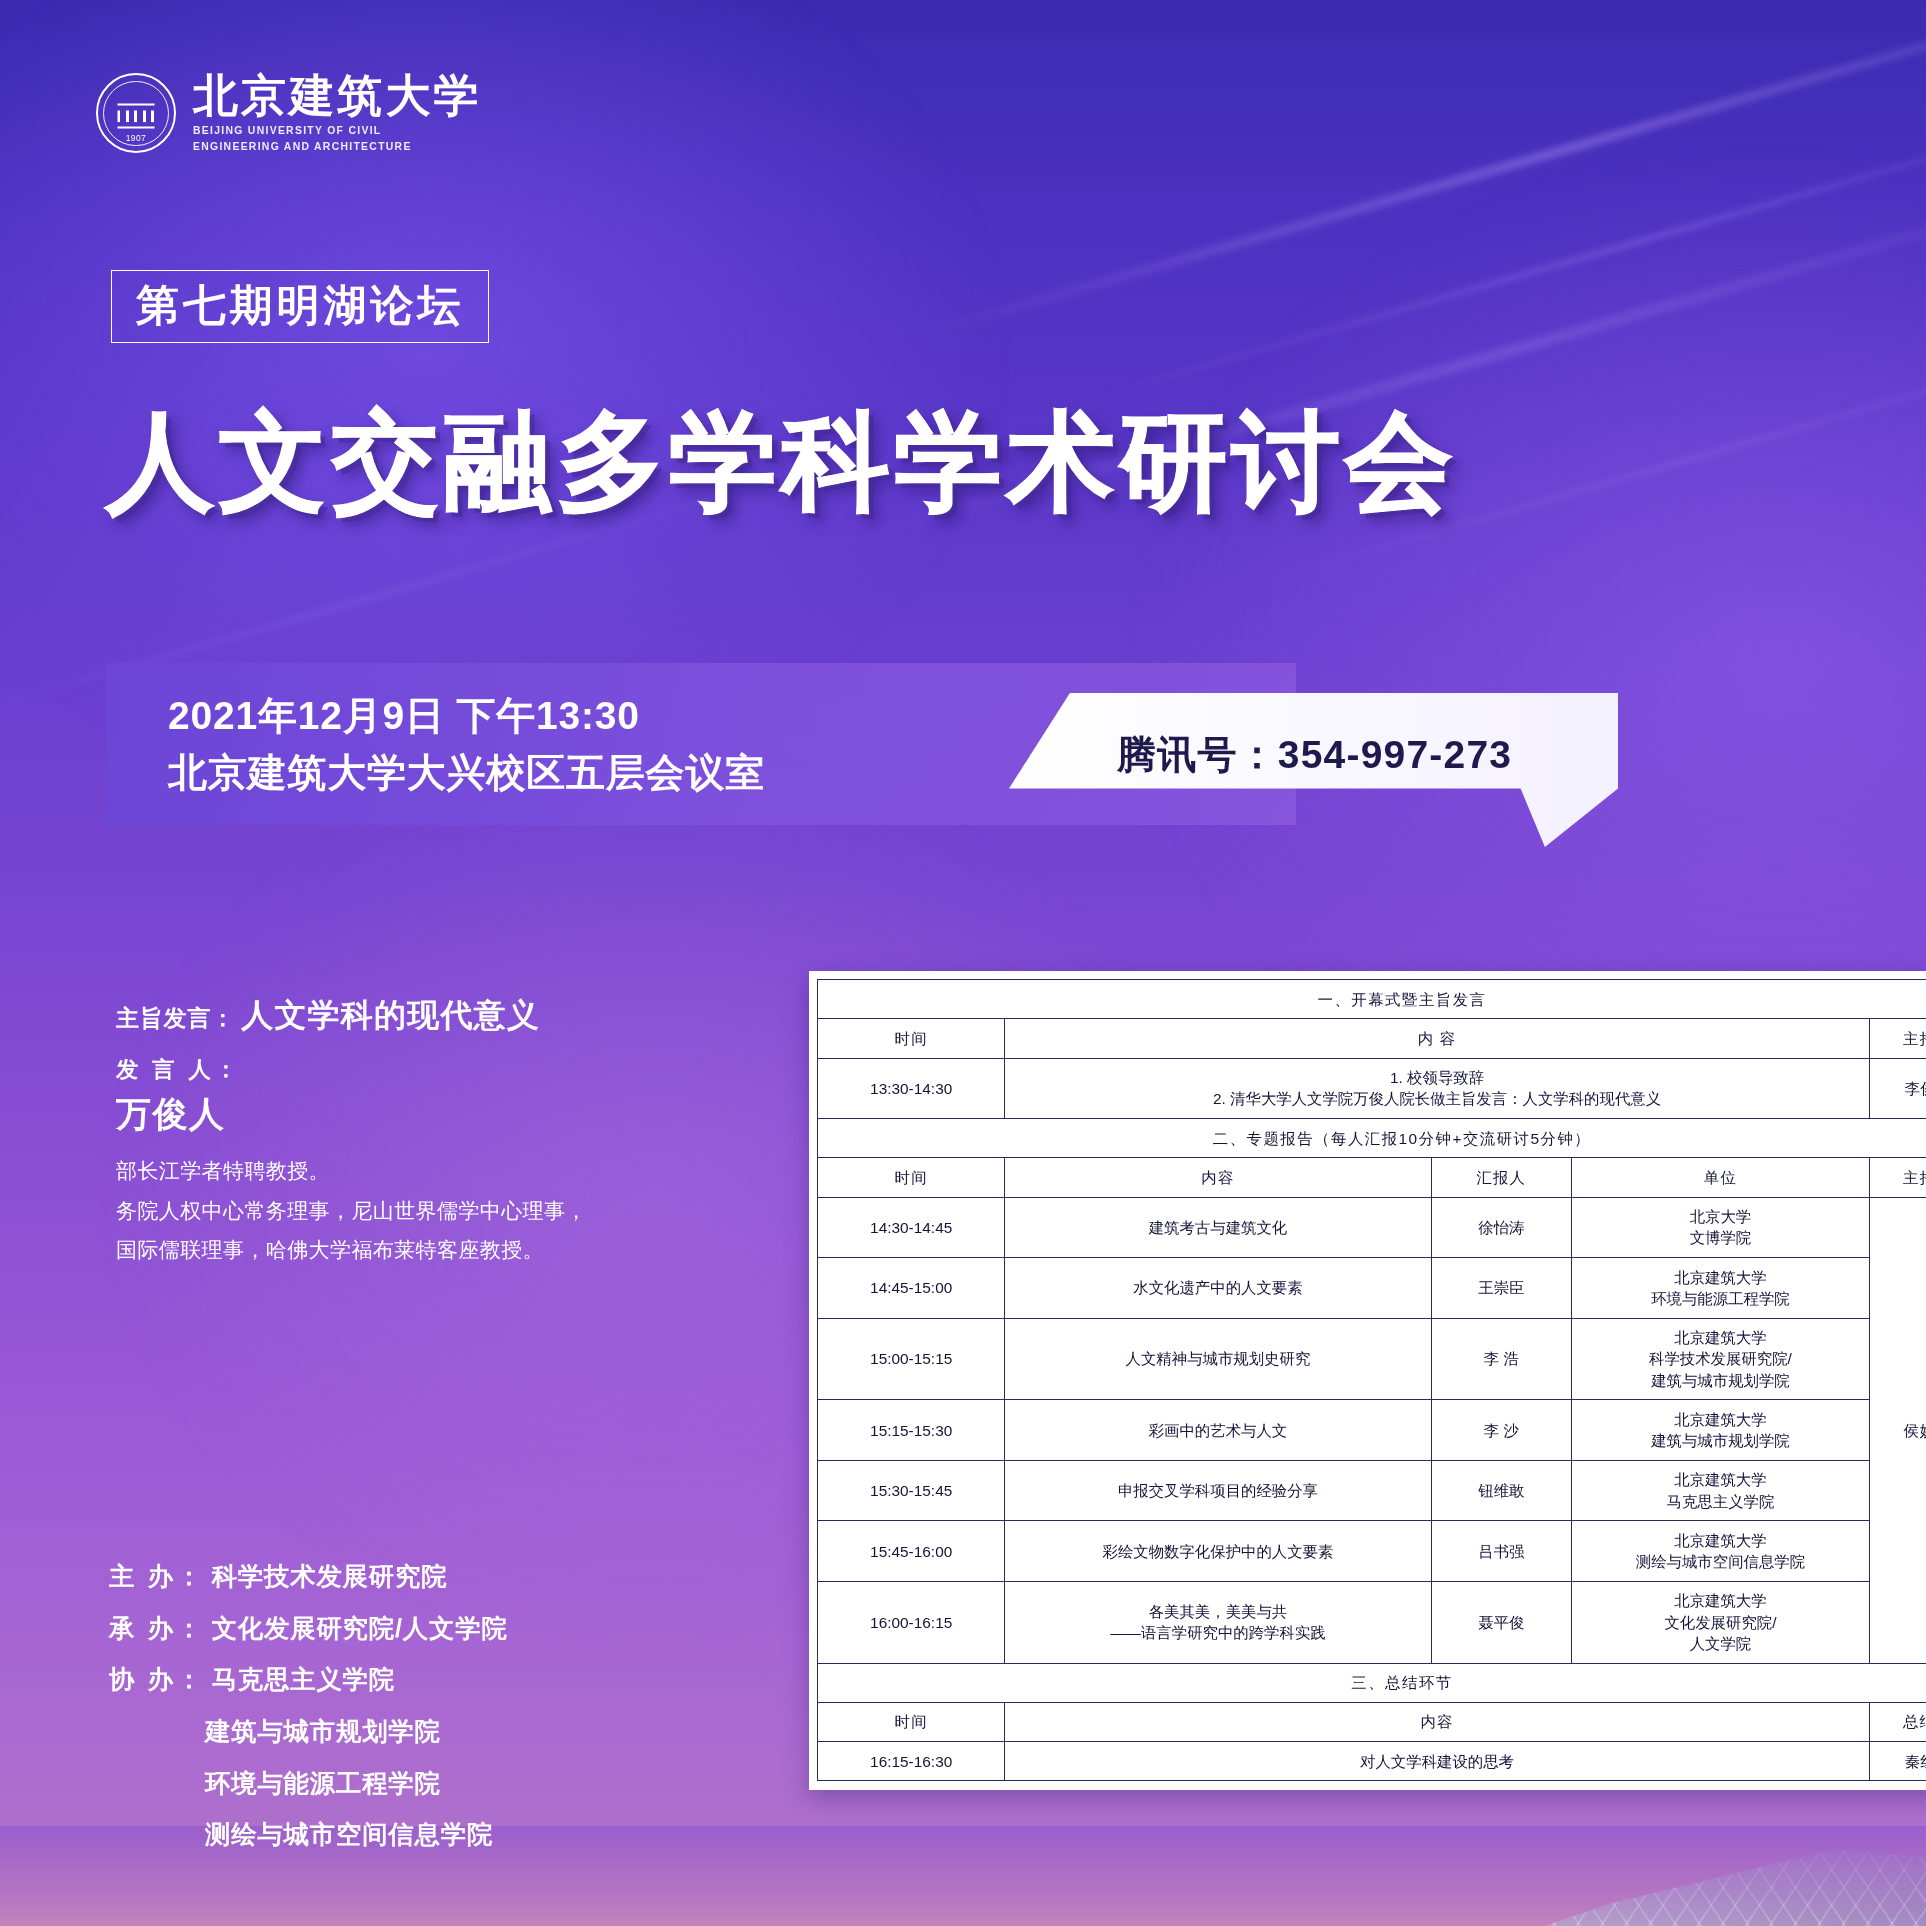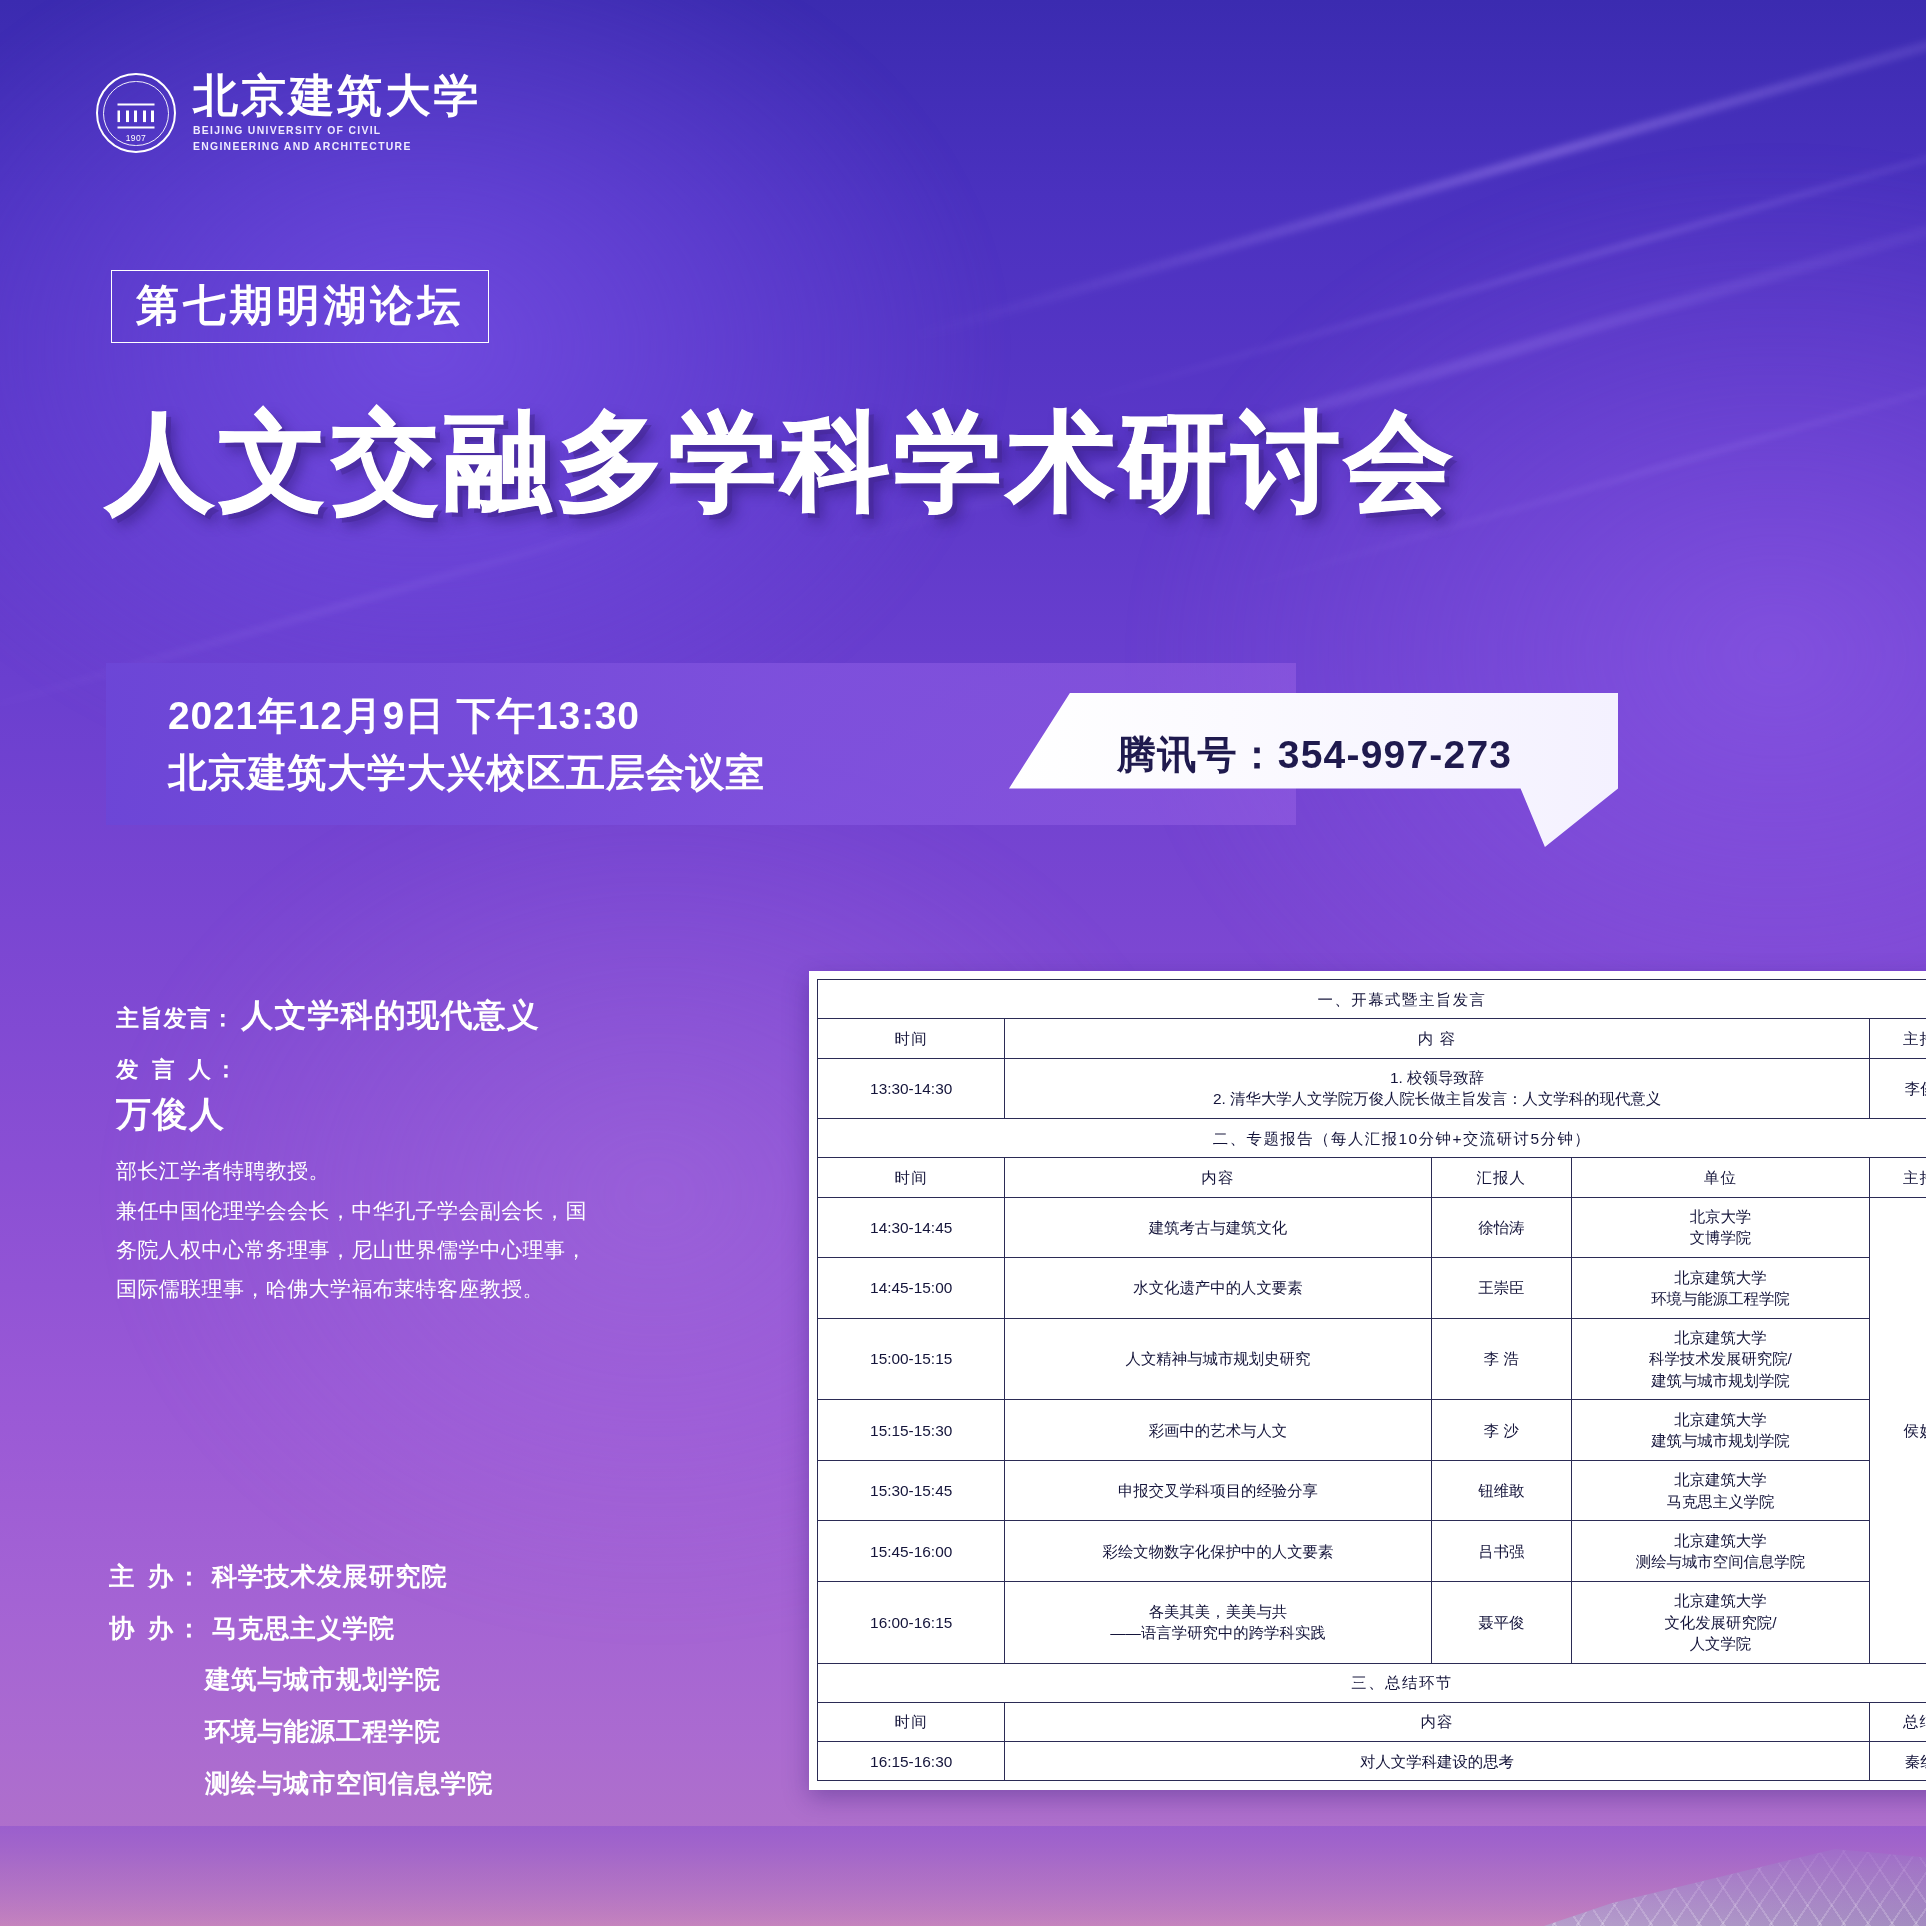--- a/index.html
+++ b/index.html
@@ -421,29 +421,32 @@
   <div class="left-col">
     <div class="keynote-line">
       <span class="kn-label">主旨发言：</span>
       <span class="kn-value">人文学科的现代意义</span>
     </div>
     <div class="speaker-line">
       <span class="sp-label">发 言 人：</span>
       <span class="sp-value">万俊人</span>
     </div>
     <p class="bio">部长江学者特聘教授。</p>
-    <p class="bio">兼任中国伦理学会会长，中华孔子学会副会长，国</p>
     <p class="bio">务院人权中心常务理事，尼山世界儒学中心理事，</p>
     <p class="bio">国际儒联理事，哈佛大学福布莱特客座教授。</p>
   </div>
 
   <div class="organizers">
     <div class="org-row">
       <span class="org-label">主 办：</span>
       <span class="org-value">科学技术发展研究院</span>
+    </div>
+    <div class="org-row">
+      <span class="org-label">承 办：</span>
+      <span class="org-value">文化发展研究院/人文学院</span>
     </div>
     <div class="org-row">
       <span class="org-label">协 办：</span>
       <span class="org-value">马克思主义学院</span>
     </div>
     <div class="org-extra">建筑与城市规划学院</div>
     <div class="org-extra">环境与能源工程学院</div>
     <div class="org-extra">测绘与城市空间信息学院</div>
   </div>
 

